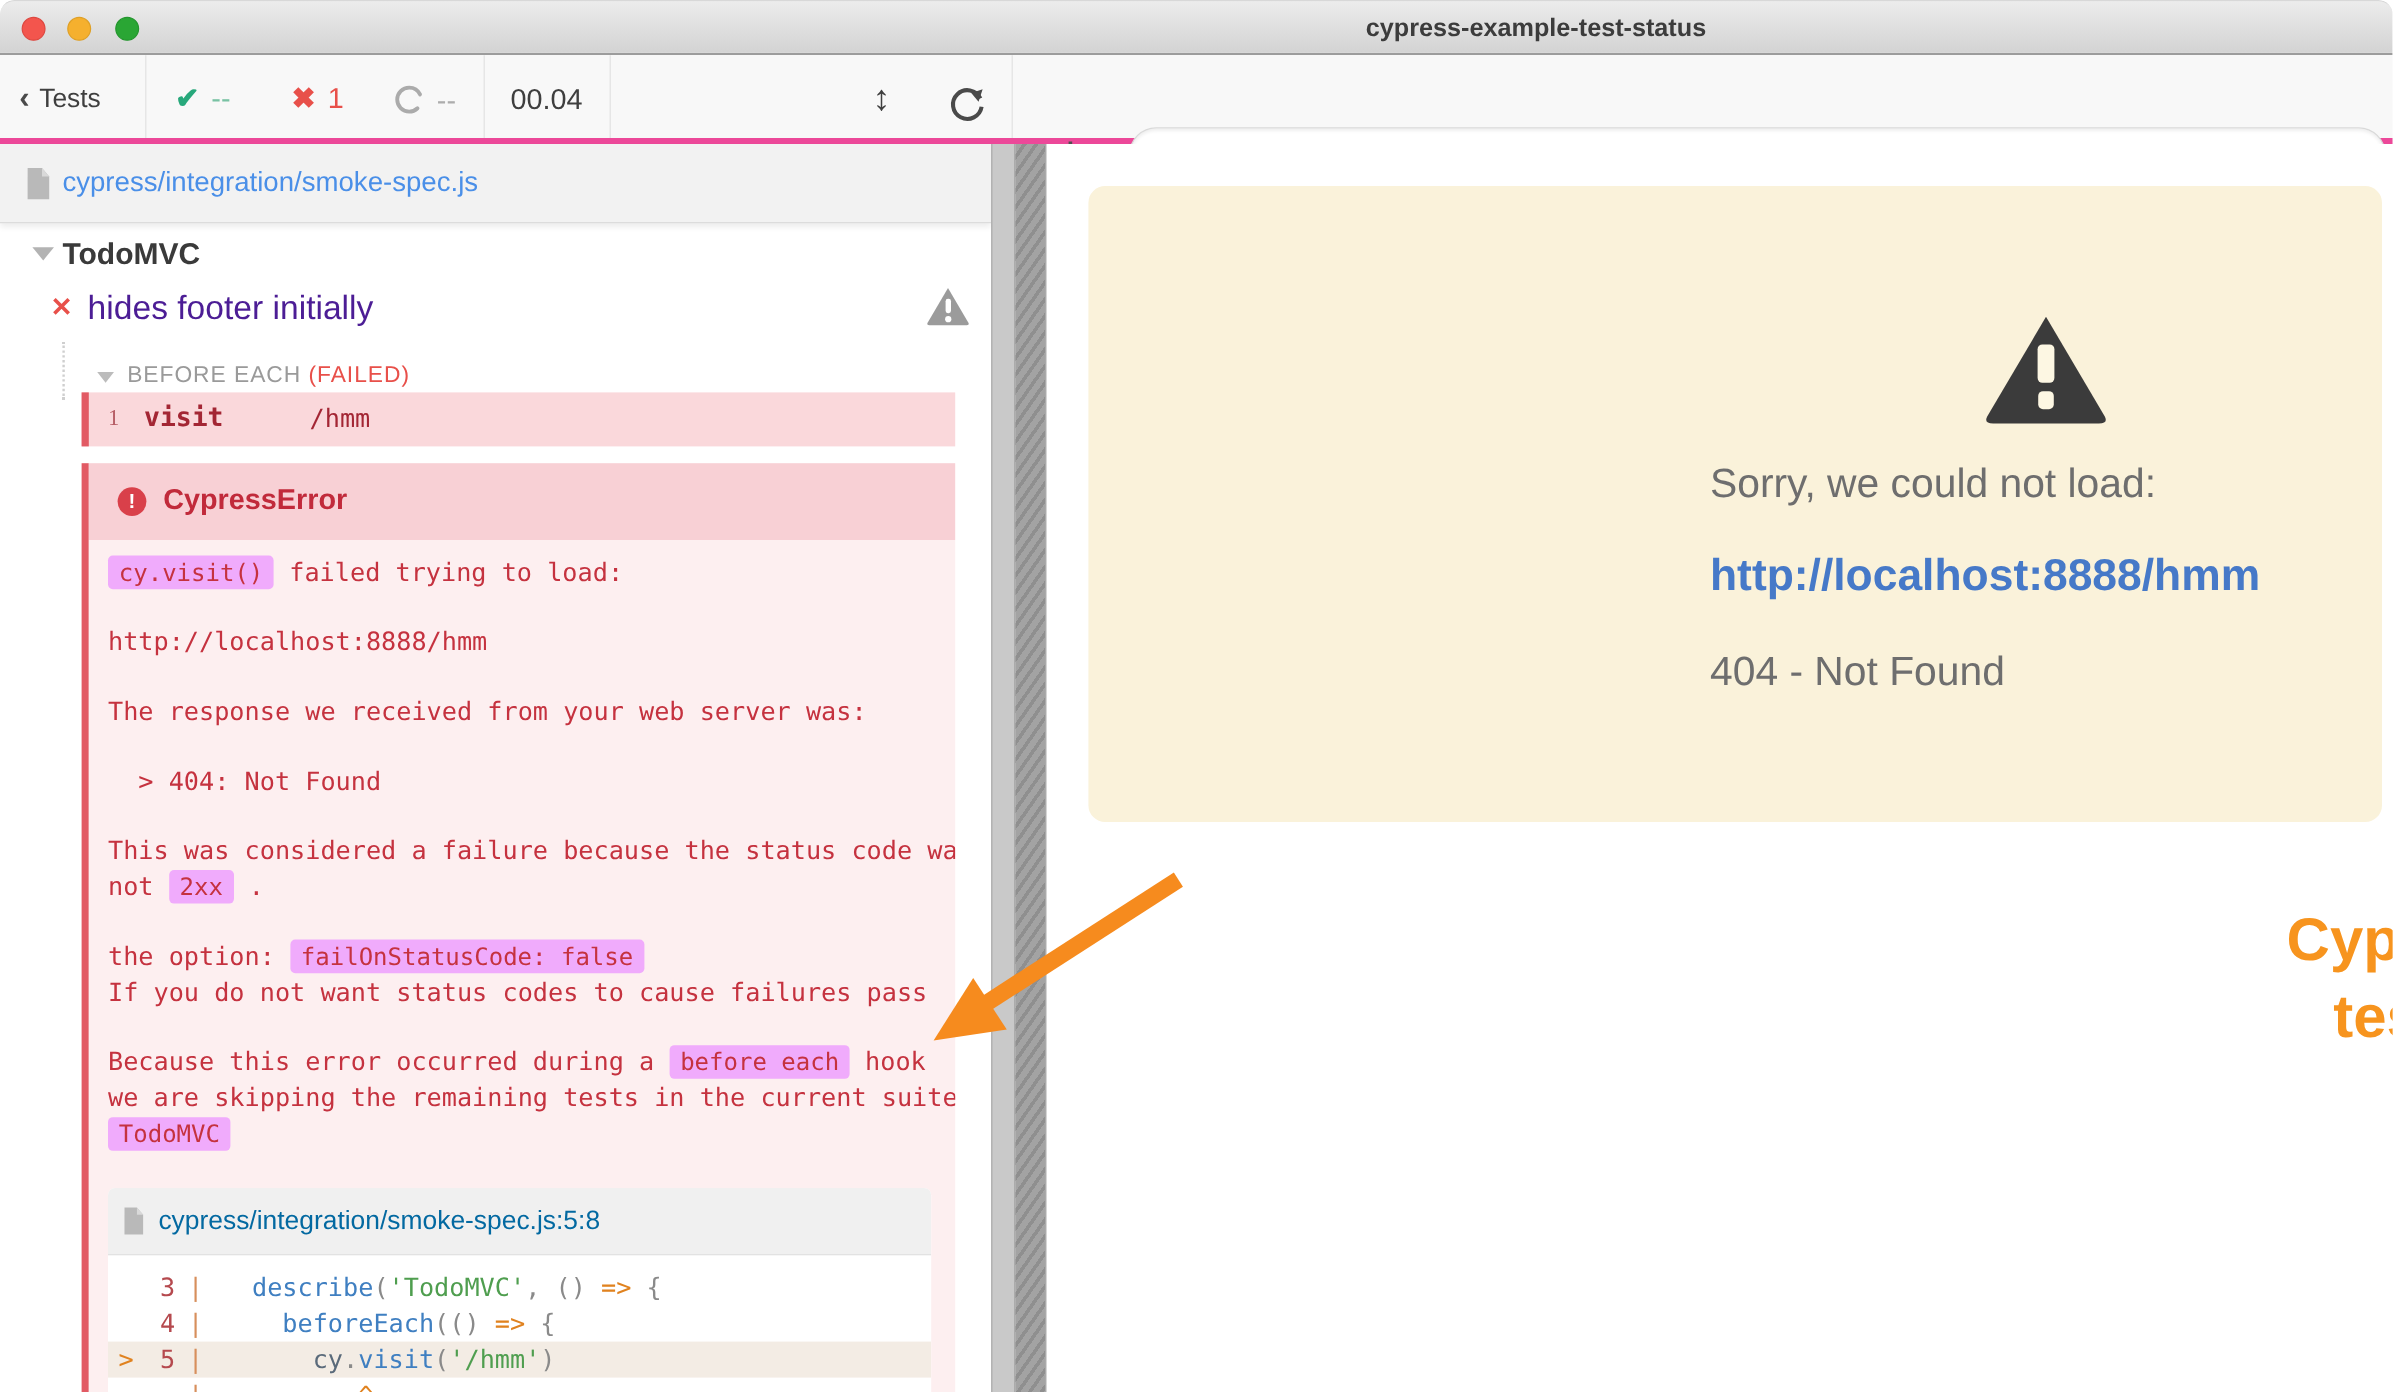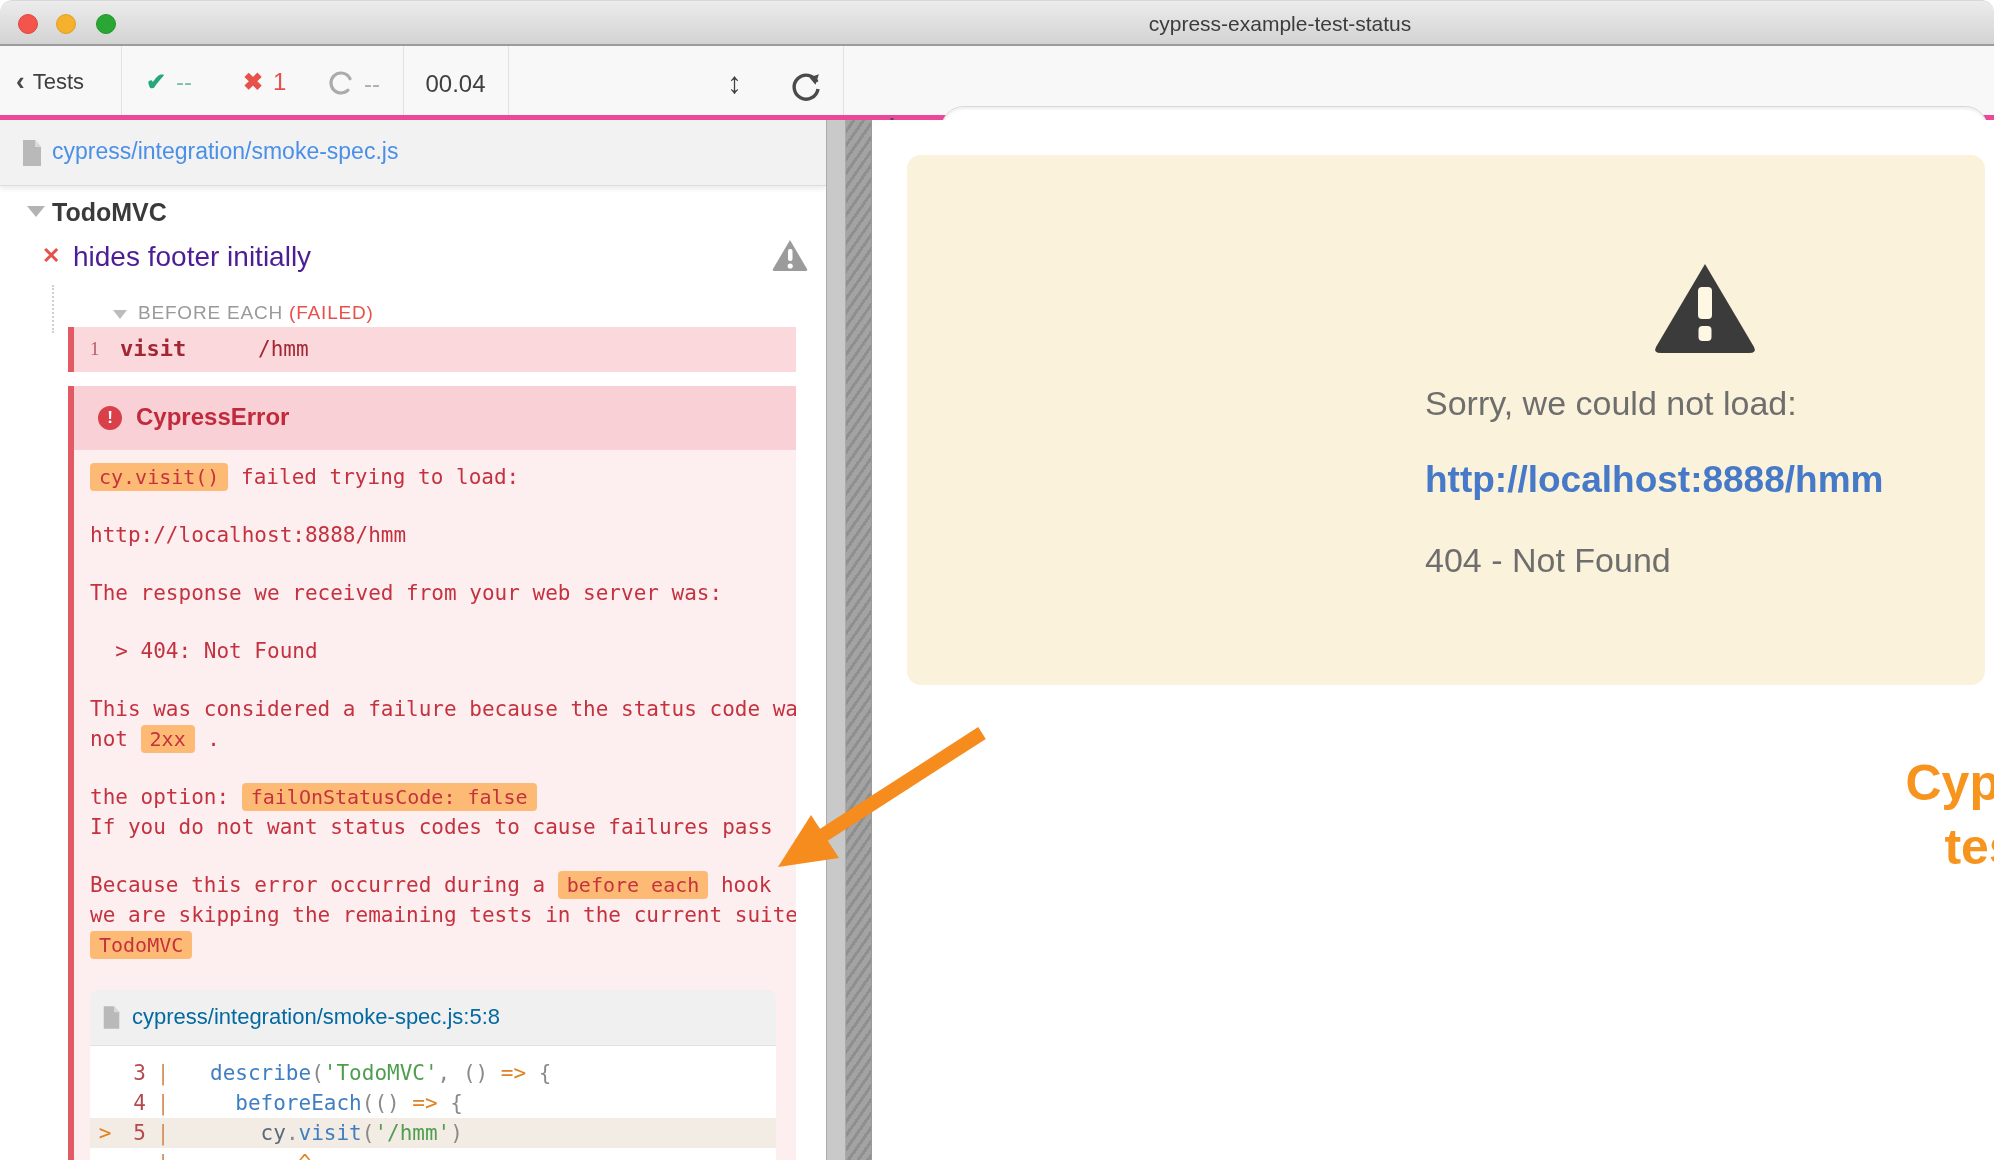--- a/index.html
+++ b/index.html
@@ -7,21 +7,21 @@
               font-family:"Liberation Sans", sans-serif; }
   #window { position:relative; width:1994px; height:1160px; background:#fff;
             border-radius:12px 12px 0 0; overflow:hidden; }
 
   
   #titlebar { position:absolute; left:0; top:0; width:100%; height:46px;
     background:linear-gradient(#ececec,#d3d3d3); border-bottom:2px solid #9c9c9c;
     border-radius:12px 12px 0 0; border-top:1px solid #d8d8d8; }
   .traffic { position:absolute; top:13px; width:20px; height:20px; border-radius:50%; }
   #win-title { position:absolute; left:1280px; top:11px; transform:translateX(-50%);
-    font-size:21px; color:#3c3c3c; font-weight:400; white-space:nowrap; }
+    font-size:21px; color:#3c3c3c; font-weight:700; white-space:nowrap; }
 
   
   #toolbar { position:absolute; left:0; top:46px; width:100%; height:74px;
     background:#f8f8f8; border-bottom:5px solid #ec4899; }
   .tb-sep { position:absolute; top:0; width:1px; height:100%; background:#e2e2e2; }
   #back-btn { position:absolute; left:16px; top:20px; font-size:22px; color:#3f3f3f; cursor:pointer; }
   #back-btn .chev { font-size:26px; font-weight:bold; color:#4a4a4a; margin-right:8px; vertical-align:-1px; }
   .stat { position:absolute; top:22px; font-size:24px; white-space:nowrap; }
   #stat-pass { left:146px; color:#27a87b; font-weight:bold; }
   #stat-pass .val { color:#79c2a4; font-weight:normal; margin-left:10px; }
@@ -52,21 +52,21 @@
   #suite-caret { position:absolute; left:27px; top:8px; width:0; height:0;
     border-left:9px solid transparent; border-right:9px solid transparent; border-top:11px solid #b3b3b3; }
   #suite-title { position:absolute; left:52px; top:0; font-size:25px; font-weight:bold; color:#3a3a3a; }
 
   #test-row { position:absolute; left:0; top:118px; width:826px; height:40px; }
   #test-x { position:absolute; left:42px; top:5px; color:#e8504a; font-size:22px; font-weight:bold; }
   #test-name { position:absolute; left:73px; top:3px; font-size:28px; color:#4c1d95; }
   #test-warn { position:absolute; left:771px; top:0px; }
 
   #indent-dots { position:absolute; left:52px; top:165px; height:48px; border-left:2px dotted #cfcfcf; }
-  #hook-row { position:absolute; left:0; top:182px; width:826px; height:28px;margin-left:32px; }
+  #hook-row { position:absolute; left:0; top:182px; width:826px; height:28px; }
   #hook-caret { position:absolute; left:81px; top:8px; width:0; height:0;
     border-left:7px solid transparent; border-right:7px solid transparent; border-top:9px solid #bcbcbc; }
   #hook-label { position:absolute; left:106px; top:0; font-size:19px; letter-spacing:.8px; color:#9a9a9a; }
   #hook-status { color:#e8504a; }
 
   
   #command-row { position:absolute; left:68px; top:207px; width:728px; height:45px;
     background:#fad8db; border-left:6px solid #e25a64; cursor:pointer; }
   #cmd-num { position:absolute; left:16px; top:11px; font-size:19px; color:#b75e66;
     font-family:"Liberation Serif", serif; }
@@ -80,21 +80,21 @@
     border-left:6px solid #e25a64; }
   #error-header { position:absolute; left:0; top:0; width:722px; height:64px; background:#f8d0d5; }
   #error-badge { position:absolute; left:24px; top:20px; width:24px; height:24px; border-radius:50%;
     background:#d9404a; color:#fff; font-size:17px; font-weight:bold; text-align:center; line-height:24px; }
   #error-name { position:absolute; left:62px; top:17px; font-size:24px; font-weight:bold; color:#c12a3b; }
   #error-body { position:absolute; left:0; top:64px; width:722px; height:710px; background:#fdeff0;
     padding:12px 28px 0 16px; font-family:"DejaVu Sans Mono", monospace;
     font-size:21px; color:#c5323f; overflow:hidden; }
   #error-body .eline { height:30px; line-height:30px; white-space:pre; }
   #error-body .epara { margin-bottom:28px; }
-  .pill { background:#fdba74; border-radius:4px; padding:2px 9px; font-size:20px; }
+  .pill { background:#f0abfc; border-radius:4px; padding:2px 9px; font-size:20px; }
 
   
   #code-frame { position:relative; width:686px; margin-top:30px; border-radius:6px; overflow:hidden;
     background:#fff; height:200px; }
   #cf-header { position:relative; height:56px; background:#f0f0f0; border-bottom:1px solid #e2e2e2; }
   #cf-header .doc-icon { position:absolute; left:12px; top:15px; }
   #cf-file { position:absolute; left:42px; top:14px; font-size:22px; color:#0369a1;
     font-family:"Liberation Sans", sans-serif; cursor:pointer; }
   #cf-code { padding-top:12px; }
   .crow { display:flex; height:30px; line-height:30px; font-size:21px; white-space:pre; }

